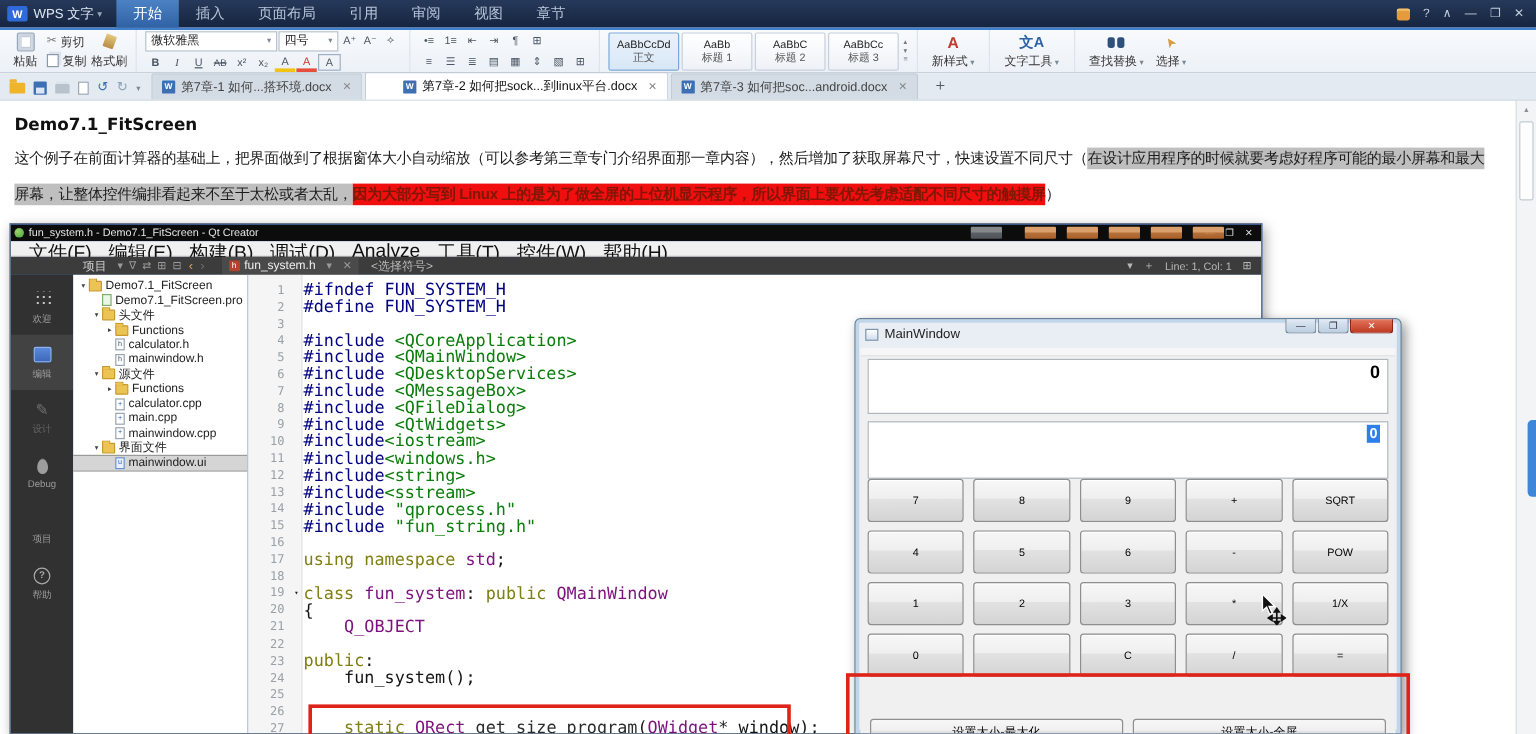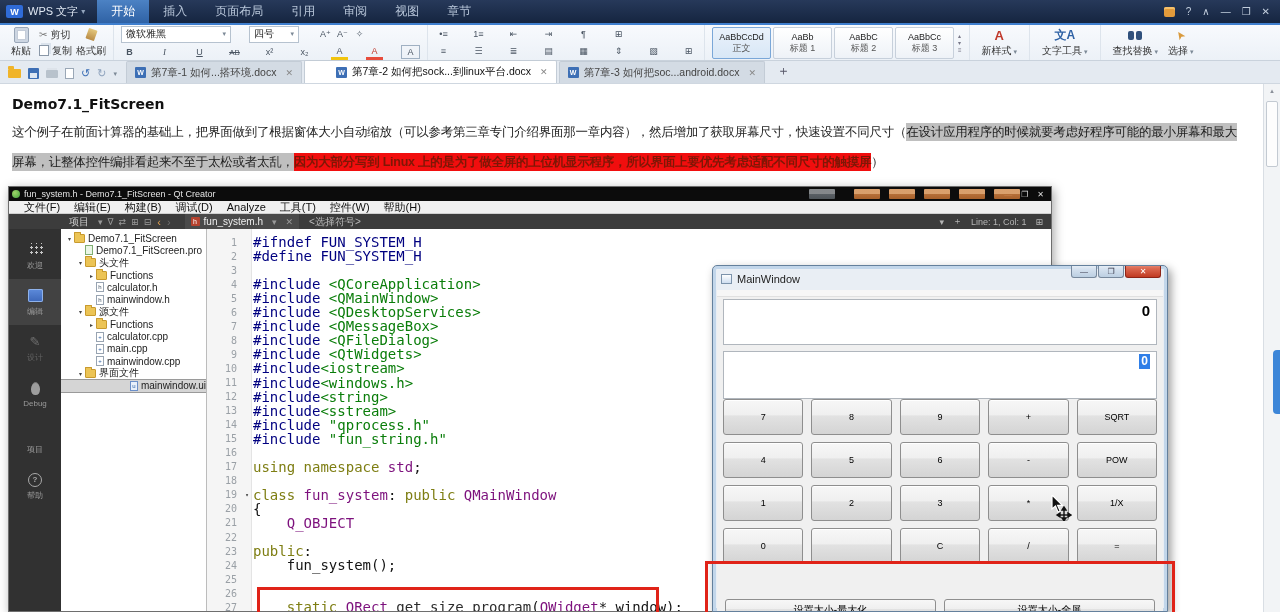--- a/index.html
+++ b/index.html
@@ -25,21 +25,21 @@
   .rgroup{display:flex;align-items:center;padding:2px 7px;border-right:1px solid #dde4ec;}
   .pastecol{display:flex;flex-direction:column;align-items:center;font-size:10px;color:#333;padding:0 4px;}
   .pico{width:13px;height:14px;background:#cdd6e2;border:1px solid #9aa7b8;border-radius:2px;position:relative;margin-bottom:1px;}
   .pico::after{content:"";position:absolute;left:2px;top:2px;right:2px;bottom:2px;background:#fff;border:1px solid #c4ccd8;}
   .minicol{display:flex;flex-direction:column;justify-content:center;gap:3px;margin-left:4px;}
   .minirow{display:flex;align-items:center;gap:3px;font-size:10px;color:#333;height:13px;}
   .scis{color:#777;font-size:10px;}
   .copyico{width:8px;height:9px;border:1px solid #8a98a8;background:#fff;box-shadow:2px -2px 0 0 #dbe3ec;}
   .brushico{width:9px;height:11px;background:linear-gradient(#e4c87e,#b98b46);border-radius:1px;transform:rotate(20deg);}
   .fontcol{display:flex;flex-direction:column;gap:2px;justify-content:center;}
-  .frow{display:flex;align-items:center;gap:18px;}
+  .frow{display:flex;align-items:center;gap:1px;}
   .fbox{height:15px;border:1px solid #b6c2cf;background:#fff;font-size:10px;display:flex;align-items:center;
     padding:0 4px;color:#222;white-space:nowrap;}
   .fname{width:100px;justify-content:space-between;}
   .fsize{width:40px;justify-content:space-between;}
   .fbox .dd{color:#7c8996;font-size:7px;}
   .icell{min-width:15px;height:15px;display:flex;align-items:center;justify-content:center;
     font-size:9px;color:#4a5562;padding:0 1px;white-space:nowrap;}
   #font-row2 .icell:nth-child(1){font-weight:bold;}
   #font-row2 .icell:nth-child(2){font-style:italic;font-family:"Liberation Serif",serif;}
   #font-row2 .icell:nth-child(3){text-decoration:underline;}
@@ -97,21 +97,21 @@
   .qtwin{position:absolute;left:8px;top:102px;width:1044px;height:426px;background:#3b82f6;
     border:1px solid #6e6e6e;box-shadow:2px 3px 10px rgba(0,0,0,.35);box-sizing:border-box;overflow:hidden;}
   .qt-title{position:absolute;left:0;top:0;right:0;height:14px;background:#0c0c0c;display:flex;
     align-items:center;color:#e4e4e4;font-size:9px;white-space:nowrap;}
   .qico{width:8px;height:8px;border-radius:50%;background:radial-gradient(circle at 35% 35%,#9fd468,#41a33e);margin:0 4px 0 3px;flex:none;}
   .blob{position:absolute;top:2px;width:26px;height:10px;border-radius:1px;
     background:linear-gradient(#f0b077 45%,#c97b3e 50%,#b96a2e);opacity:.9;}
   .blob.lite{background:linear-gradient(#e8edf2 45%,#9aa4ad 50%,#858f98);opacity:.55;}
   .qt-tctrl{margin-left:auto;display:flex;gap:9px;padding-right:7px;font-size:8px;color:#ddd;}
   .qt-menu{position:absolute;left:0;top:14px;right:0;height:13px;background:#f0f0f0;border-bottom:1px solid #d0d0d0;
-    display:flex;align-items:center;font-size:11px;color:#111;padding-left:8px;box-sizing:border-box;}
+    display:flex;font-size:16px;color:#111;padding-left:8px;box-sizing:border-box;}
   .qmenu{padding:0 7px;white-space:nowrap;}
   .qt-tool{position:absolute;left:0;top:27px;right:0;height:15px;background:#3c3c3c;display:flex;
     align-items:center;font-size:10px;color:#ccc;white-space:nowrap;}
   .pj{margin-left:60px;display:flex;align-items:center;gap:4px;}
   .tico{color:#9a9a9a;font-size:9px;margin-left:5px;}
   .navi{font-size:11px;margin-left:6px;}
   .navi.back{color:#e0a050;} .navi.fwd{color:#6e6e6e;}
   .ed-tab{display:flex;align-items:center;background:#4a4a4a;height:15px;padding:0 6px;margin-left:14px;gap:4px;color:#eee;}
   .hicon{width:9px;height:9px;background:#b5422e;color:#fff;font-size:7px;display:flex;align-items:center;
     justify-content:center;border-radius:1px;}
@@ -129,21 +129,21 @@
     background-size:5px 5px;background-position:1px 2px;}
   .mi-edit{width:15px;height:13px;border-radius:2px;background:linear-gradient(#5d8bdb,#3c66b8);
     box-shadow:inset 0 0 0 1px #8fb2ea;}
   .mi-debug{width:9px;height:12px;background:#9d9d9d;border-radius:50% 50% 45% 45%;box-shadow:0 -2px 0 -1px #777;}
   .mi-help{width:12px;height:12px;border-radius:50%;border:1.5px solid #a9a9a9;color:#a9a9a9;font-size:8px;
     display:flex;align-items:center;justify-content:center;font-weight:bold;}
   
   .qt-tree{position:absolute;left:52px;top:42px;width:146px;bottom:0;background:#fff;border-right:1px solid #bcbcbc;
     font-size:10px;color:#222;padding-top:3px;box-sizing:border-box;overflow:hidden;}
   .trow{height:12.3px;display:flex;align-items:center;white-space:nowrap;}
-  .trow.sel{background:#d5d5d5;outline:1px solid #9a9a9a;justify-content:flex-end;}
+  .trow.sel{background:#d5d5d5;outline:1px solid #9a9a9a;}
   .texp{width:9px;font-size:6px;color:#444;text-align:center;flex:none;}
   .ticon{width:11px;height:9px;margin-right:3px;flex:none;position:relative;box-sizing:border-box;
     display:flex;align-items:center;justify-content:center;font-size:6px;color:#456;}
   .t-folder,.t-project{background:#ecc455;border:1px solid #c89a2e;border-radius:1px;}
   .t-folder::before,.t-project::before{content:"";position:absolute;left:-1px;top:-3px;width:5px;height:2px;
     background:#ecc455;border:1px solid #c89a2e;border-bottom:none;border-radius:1px 1px 0 0;}
   .t-pro,.t-h,.t-cpp,.t-ui{width:8px;height:10px;background:#fff;border:1px solid #98a4b2;}
   .t-pro{background:#eaf6e6;border-color:#7fae72;}
   .t-h::after{content:"h";}
   .t-cpp::after{content:"+";color:#2f62a5;}

